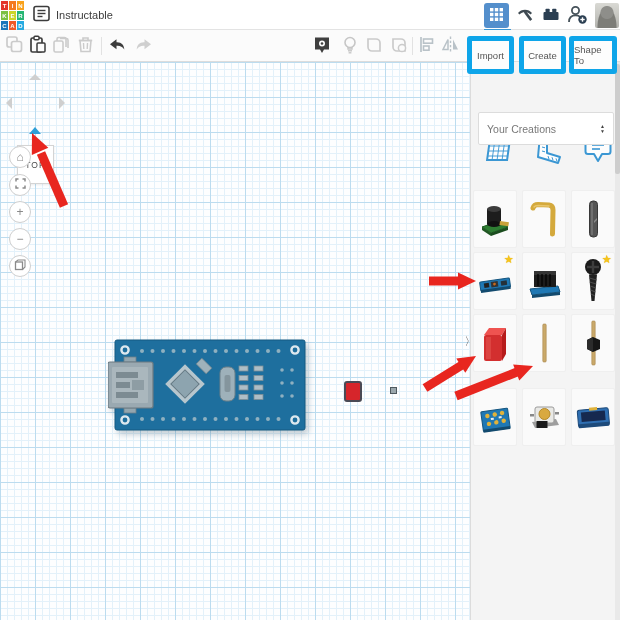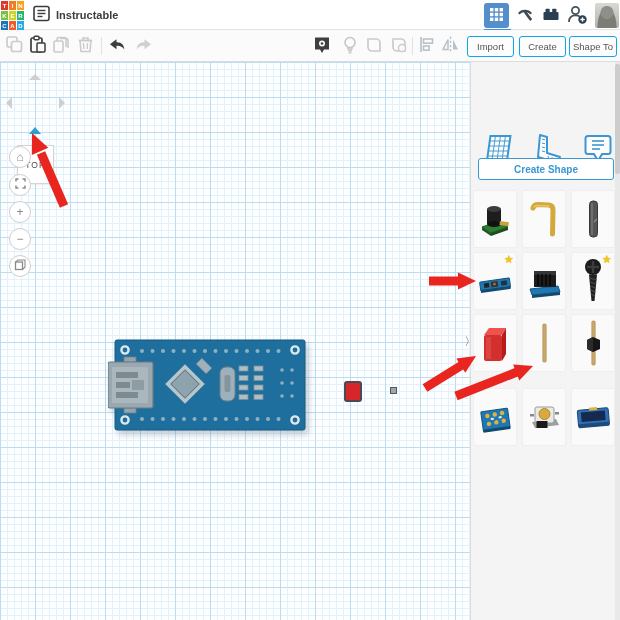--- a/index.html
+++ b/index.html
@@ -8,35 +8,35 @@
   #app { position:absolute; inset:0; width:620px; height:620px; }
 
   
   .header { position:absolute; left:0; top:0; width:620px; height:30px; background:#fff; border-bottom:1px solid #e3e3e3; z-index:20; }
   .logo { position:absolute; left:0; top:0; width:23px; height:30px; display:grid; grid-template-columns:repeat(3,7px); grid-template-rows:repeat(3,9px); gap:1px; padding:1px; cursor:pointer; }
   .logo-cell { color:#fff; font-size:6px; font-weight:bold; display:flex; align-items:center; justify-content:center; font-family:"Liberation Sans",sans-serif; }
   .logo-cell:nth-child(1){background:#e3362c}.logo-cell:nth-child(2){background:#f47b20}.logo-cell:nth-child(3){background:#f9a11b}
   .logo-cell:nth-child(4){background:#7ac143}.logo-cell:nth-child(5){background:#cdd529}.logo-cell:nth-child(6){background:#26b574}
   .logo-cell:nth-child(7){background:#1b75bb}.logo-cell:nth-child(8){background:#f15a29}.logo-cell:nth-child(9){background:#27aae1}
   .doc-props { position:absolute; left:32px; top:6px; width:18px; height:18px; display:flex; align-items:center; justify-content:center; cursor:pointer; }
-  .title { position:absolute; left:56px; top:0; height:30px; line-height:30px; font-size:11px; font-weight:bold; color:#3c3c3c; }
+  .title { position:absolute; left:56px; top:0; height:30px; line-height:30px; font-size:11px; font-weight:normal; color:#3c3c3c; }
   .hdr-btn { position:absolute; top:3px; width:25px; height:25px; display:flex; align-items:center; justify-content:center; border-radius:3px; cursor:pointer; }
   .hdr-btn.active { background:#548fcc; }
   .active-underline { position:absolute; left:484px; top:29px; width:27px; height:3px; background:#3b97d3; }
   .avatar { position:absolute; left:595px; top:3px; width:24px; height:25px; border-radius:2px;
     background:
       radial-gradient(circle at 50% 38%, #8e8e8a 0 6px, transparent 7px),
       radial-gradient(ellipse at 50% 95%, #7d7d78 0 9px, transparent 10px),
       linear-gradient(#d9d9d4, #b3b3ae); cursor:pointer; }
 
   
   .toolbar { position:absolute; left:0; top:30px; width:620px; height:32px; background:#fbfbfb; border-bottom:1px solid #dcdcdc; z-index:20; }
   .tool-btn { position:absolute; top:6px; width:21px; height:21px; display:flex; align-items:center; justify-content:center; cursor:pointer; }
   .tool-sep { position:absolute; top:7px; width:1px; height:18px; background:#e2e2e2; }
-  .txt-btn { position:absolute; top:6px; height:21px; background:#fdfdfd; border:1px solid #0ea5e9; border-radius:3px; font-size:9.5px; color:#555; display:flex; align-items:center; justify-content:center; cursor:pointer; }
+  .txt-btn { position:absolute; top:6px; height:38px; background:#fdfdfd; border:5px solid #0ea5e9; border-radius:3px; font-size:9.5px; color:#555; display:flex; align-items:center; justify-content:center; cursor:pointer; }
 
   
   .canvas { position:absolute; left:0; top:62px; width:470px; height:558px; background-color:#fdfeff;
     background-image:
       linear-gradient(#bcdcef 1px, transparent 1px),
       linear-gradient(90deg,#bcdcef 1px, transparent 1px),
       linear-gradient(#e3f1fa 1px, transparent 1px),
       linear-gradient(90deg,#e3f1fa 1px, transparent 1px);
     background-size:35px 35px,35px 35px,7px 7px,7px 7px; }
 
@@ -425,22 +425,28 @@
             <path d="M5,4 h20 a2.5,2.5 0 0 1 2.5,2.5 v13 a2.5,2.5 0 0 1 -2.5,2.5 h-6 l-4,7 -4,-7 h-6 a2.5,2.5 0 0 1 -2.5,-2.5 v-13 a2.5,2.5 0 0 1 2.5,-2.5 z" fill="#fdfdfd" stroke="#3b97d3" stroke-width="2" stroke-linejoin="round"></path>
             <g stroke="#3b97d3" stroke-width="1.6">
               <line x1="9" y1="9" x2="21" y2="9"></line>
               <line x1="9" y1="13" x2="21" y2="13"></line>
               <line x1="9" y1="17" x2="17" y2="17"></line>
             </g>
           </svg>
       </span>
     </div>
 
-
-    <div class="create-shape">Create Shape</div>
+    <div class="creations">
+      <span>Your Creations</span>
+      <span class="stepper">
+        <span>▲</span>
+        <span>▼</span>
+      </span>
+    </div>
+
 
     <div class="tiles" style="top:128px">
       <div class="tile">
         <svg width="40" height="50" viewBox="0 0 40 50">
             <polygon points="7,33 24,27 33,33 16,39" fill="#2e7d32" stroke="#1b5e20" stroke-width="1"></polygon>
             <polygon points="7,33 16,39 16,42 7,36" fill="#205723"></polygon>
             <polygon points="16,39 33,33 33,36 16,42" fill="#1b4d1e"></polygon>
             <rect x="12" y="15" width="14" height="15" fill="#1d1d1d"></rect>
             <ellipse cx="19" cy="15" rx="7" ry="3" fill="#3c3c3c"></ellipse>
             <ellipse cx="19" cy="30" rx="7" ry="3" fill="#111"></ellipse>

